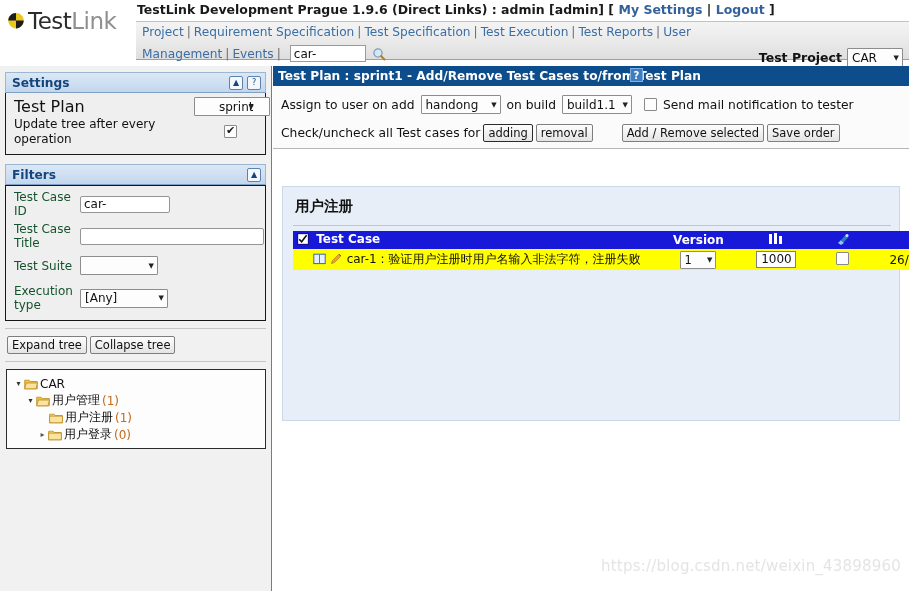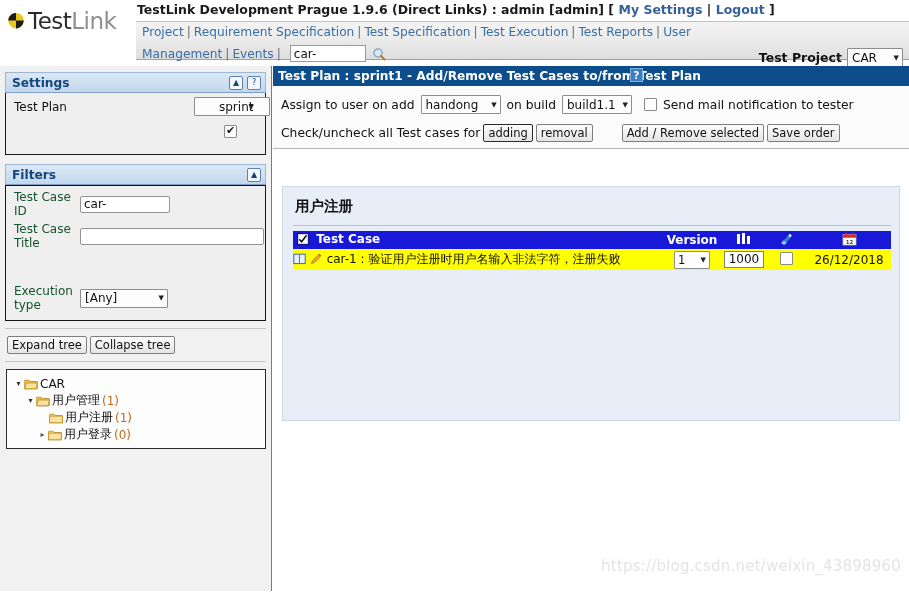--- a/index.html
+++ b/index.html
@@ -119,21 +119,21 @@
     border: 1px solid #5b83ad; background: #f4f8fc; cursor: pointer;
     display: flex; align-items: center; justify-content: center;
     font-size: 8px; color: #14457e; border-radius: 2px; line-height: 1;
   }
   .panel-body {
     border: 1px solid #1a1a1a; border-top: none;
     background: #efefef; padding: 6px 8px;
   }
   .slabel { font-size: 12px; color: #111; line-height: 16px; }
   #settings-body { padding: 5px 7px 7px 7px; position: relative; height: 62px; }
-  #settings-testplan-label { position: absolute; left: 8px; top: 6px; font-size: 12px; }
+  #settings-testplan-label { position: absolute; left: 8px; top: 6px; font-size: 16px; }
   #settings-testplan-select { position: absolute; right: 7px; top: 4px; width: 64px; }
   #settings-update-label {
     position: absolute; left: 8px; top: 24px; width: 160px;
     font-size: 12px; line-height: 15px;
   }
   #settings-update-check { position: absolute; right: 28px; top: 32px; }
 
   .cbx {
     width: 13px; height: 13px; border: 1px solid #8a8a8a; background: #fdfdfd;
     display: inline-block; cursor: pointer; position: relative; border-radius: 1px;
@@ -236,21 +236,21 @@
     position: absolute; left: 10px; top: 44px; width: 598px;
     border-collapse: collapse;
   }
   #tc-table thead th {
     background: #1818d8; color: #ffffff; height: 18px;
     font-size: 12px; font-weight: bold; text-align: left;
     padding: 0 4px; white-space: nowrap;
   }
   #tc-table tbody td {
     background: #ffff00; height: 21px; font-size: 12px;
-    padding: 0 0; white-space: nowrap; color: #111; margin-left: 32px;
+    padding: 0 20px; white-space: nowrap; color: #111; margin-left: 32px;
   }
   .th-ver { text-align: center !important; width: 62px; }
   .th-ico { width: 42px; text-align: center !important; }
   .td-center { text-align: center !important; }
   #tc-name-cell { padding-left: 22px; }
   .mini-icon { display: inline-block; vertical-align: -2px; }
   #version-select {
     width: 36px; height: 18px; font-size: 11.5px; padding: 0 13px 0 3px;
   }
   #priority-box {
@@ -330,20 +330,21 @@
         <span class="hbtn" style="right:22px;">▲</span>
         <span class="hbtn" style="right:4px;">?</span>
       </div>
       <div class="panel-body" id="settings-body">
         <span id="settings-testplan-label" class="slabel">Test Plan</span>
         <span class="selwrap" id="settings-testplan-select">
           <select class="sel" style="width:76px;padding-left:24px;">
             <option>sprint1</option>
           </select>
         </span>
+        <span id="settings-update-label" class="slabel">Update tree after every operation</span>
         <span id="settings-update-check" class="cbx checked"></span>
       </div>
     </div>
 
     <div class="panel" id="filters-panel">
       <div class="panel-head">
         <span class="ptitle">Filters</span>
         <span class="hbtn" style="right:4px;">▲</span>
       </div>
       <div id="filters-box">
@@ -351,20 +352,28 @@
         <div class="frow" style="left:8px; top:4px;">
           <span class="flabel">Test Case ID</span>
           <input class="ftext" style="width: 90px;" value="car-">
         </div>
 
         <div class="frow" style="left:8px; top:36px;">
           <span class="flabel">Test Case Title</span>
           <input class="ftext" style="width: 184px;" value="">
         </div>
 
+        <div class="frow" style="left:8px; top:70px;">
+          <span class="flabel">Test Suite</span>
+          <span class="selwrap">
+            <select class="sel" style="width:78px;">
+              <option></option>
+            </select>
+          </span>
+        </div>
 
         <div class="frow" style="left:8px; top:98px;">
           <span class="flabel">Execution type</span>
           <span class="selwrap">
             <select class="sel" style="width:88px;">
               <option>[Any]</option>
             </select>
           </span>
         </div>
       </div>

